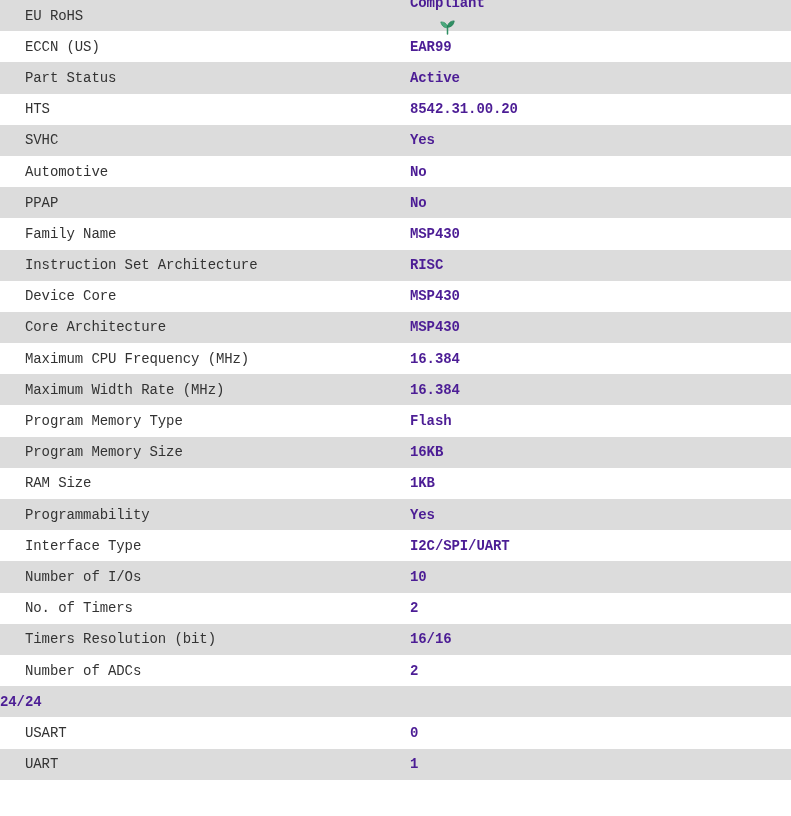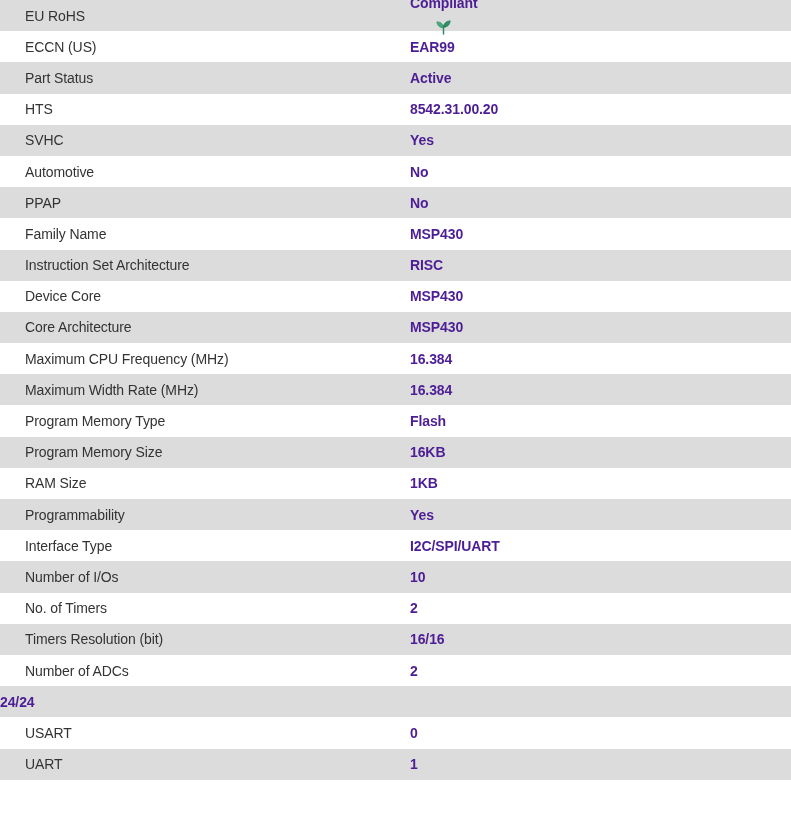--- a/index.html
+++ b/index.html
@@ -8,20 +8,21 @@
     width: 791px;
     height: 816px;
     overflow: hidden;
     background: #ffffff;
     font-family: "Liberation Sans", sans-serif;
   }
   .table {
     width: 791px;
     height: 816px;
     overflow: hidden;
+    font-family: Liberation Mono, monospace;
   }
   .row {
     height: 31.2px;
     display: flex;
     align-items: center;
     box-sizing: border-box;
   }
   .row:nth-child(odd) {
     background: #dcdcdc;
   }

